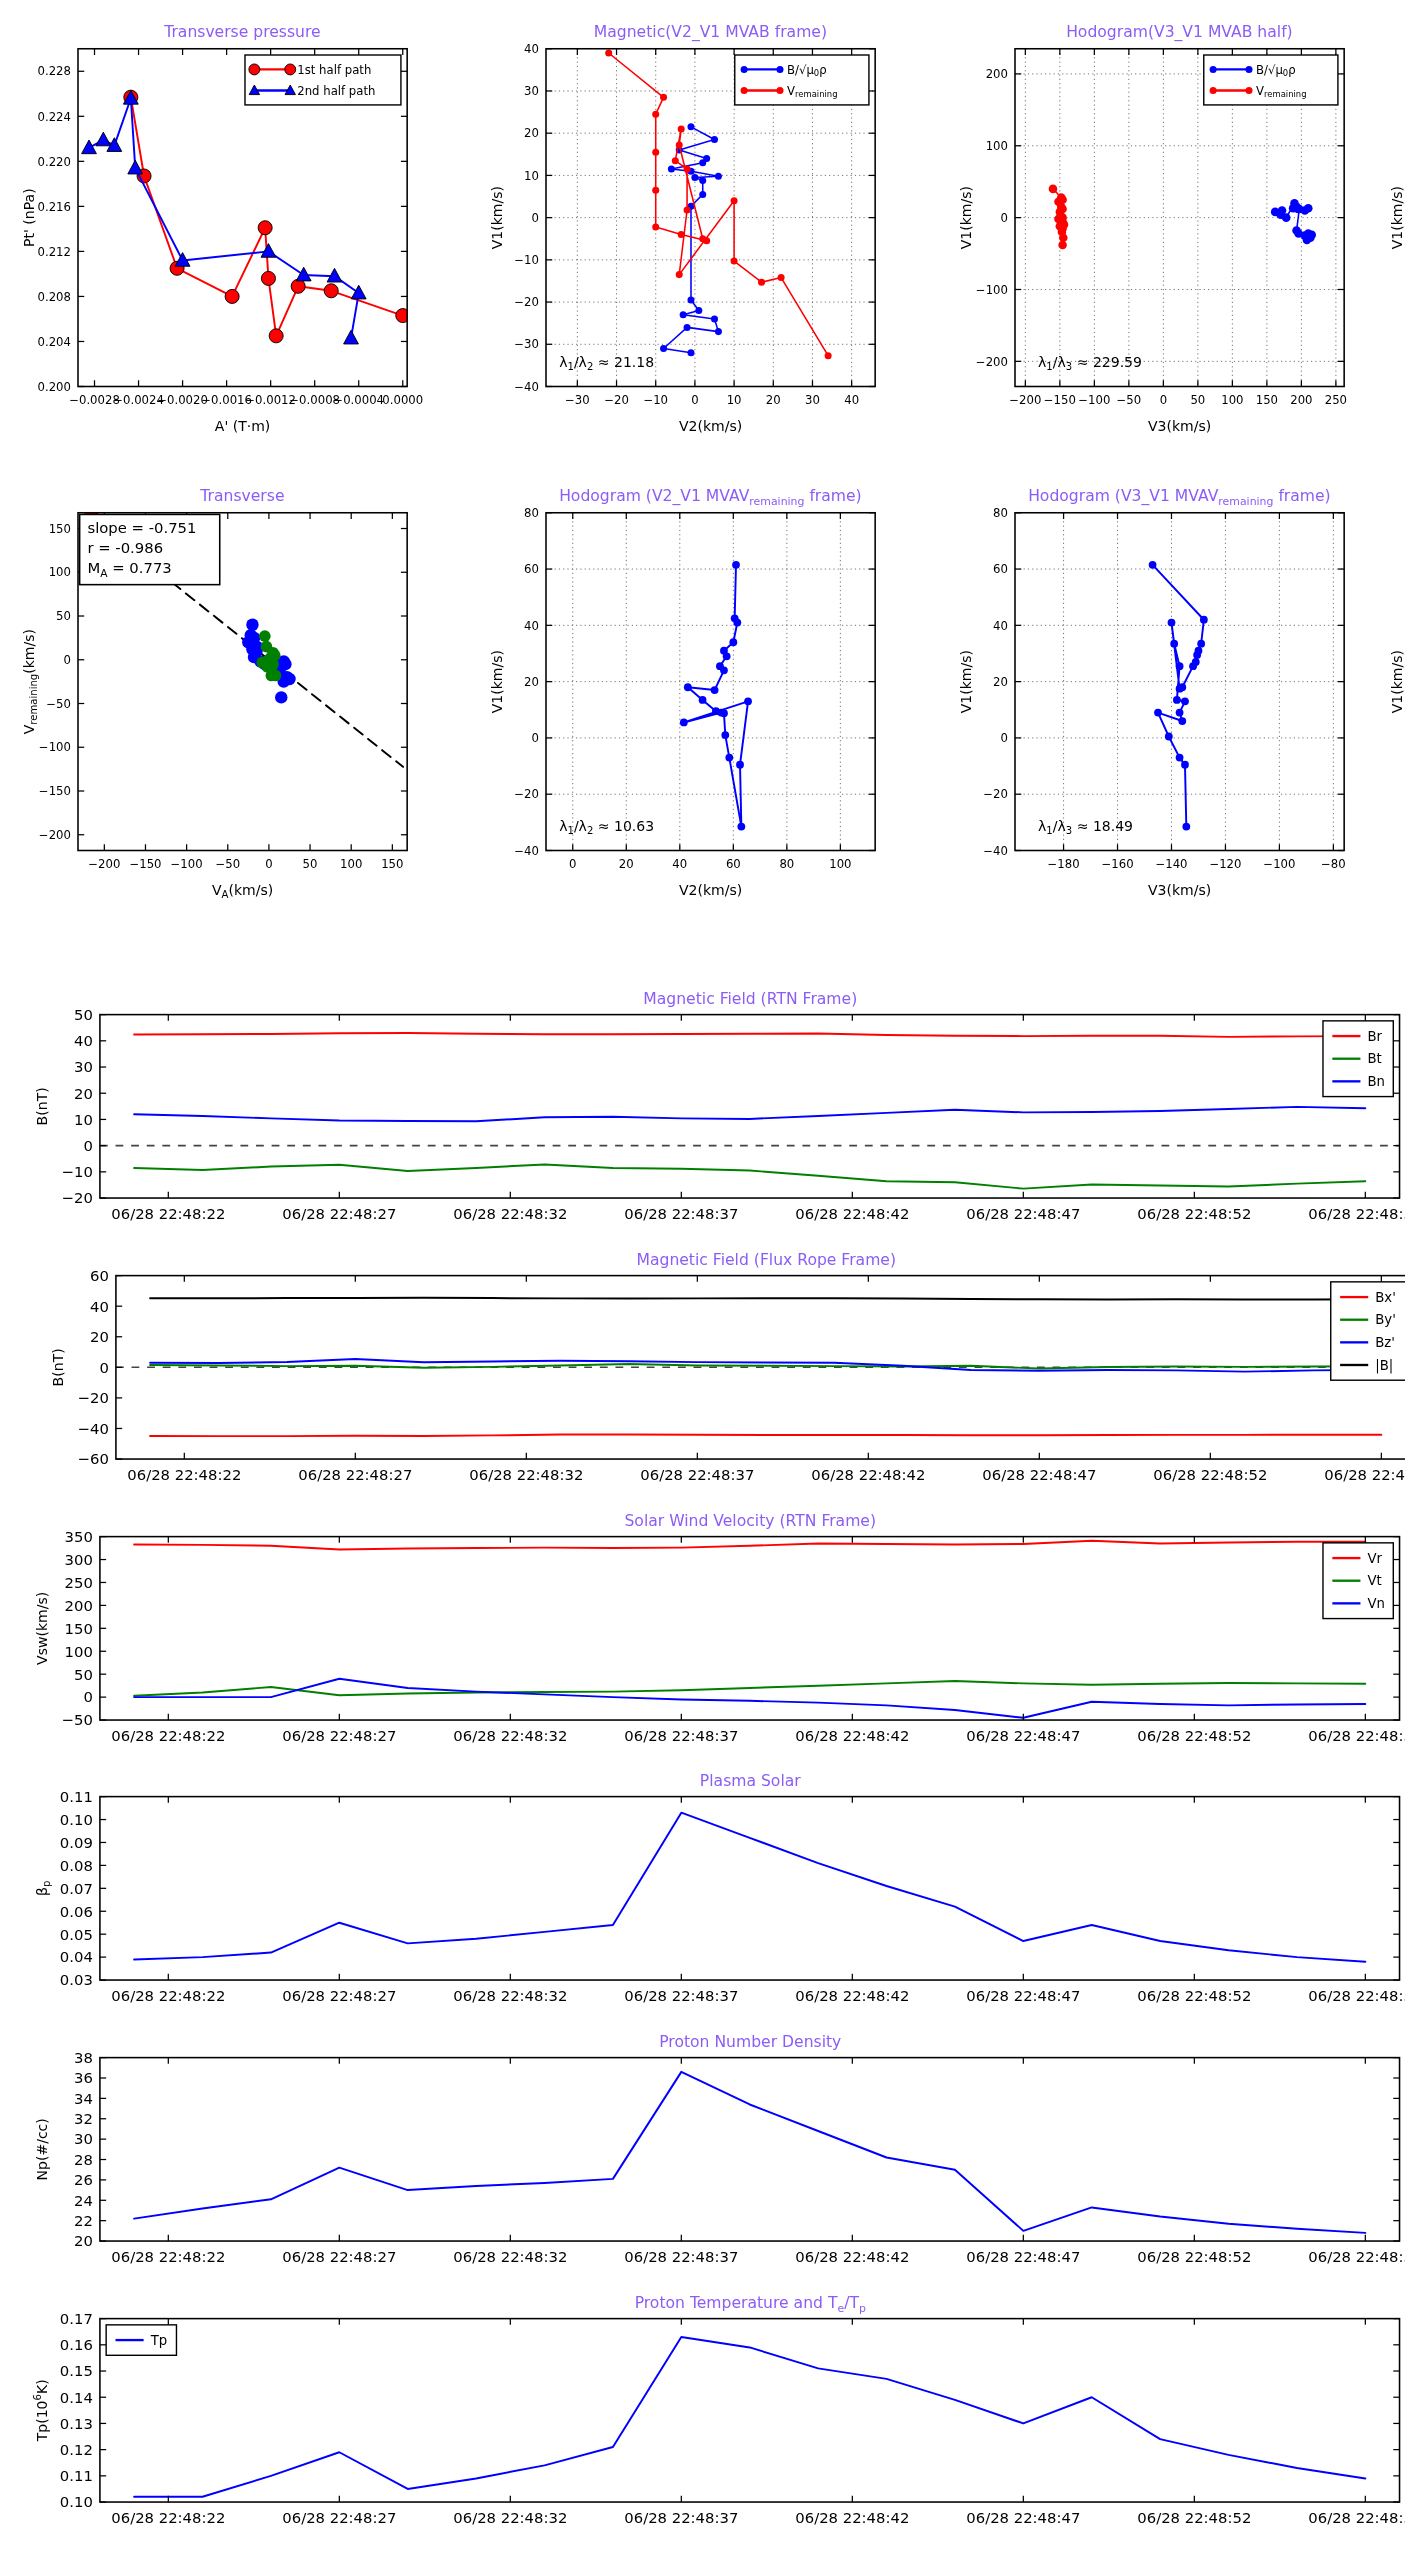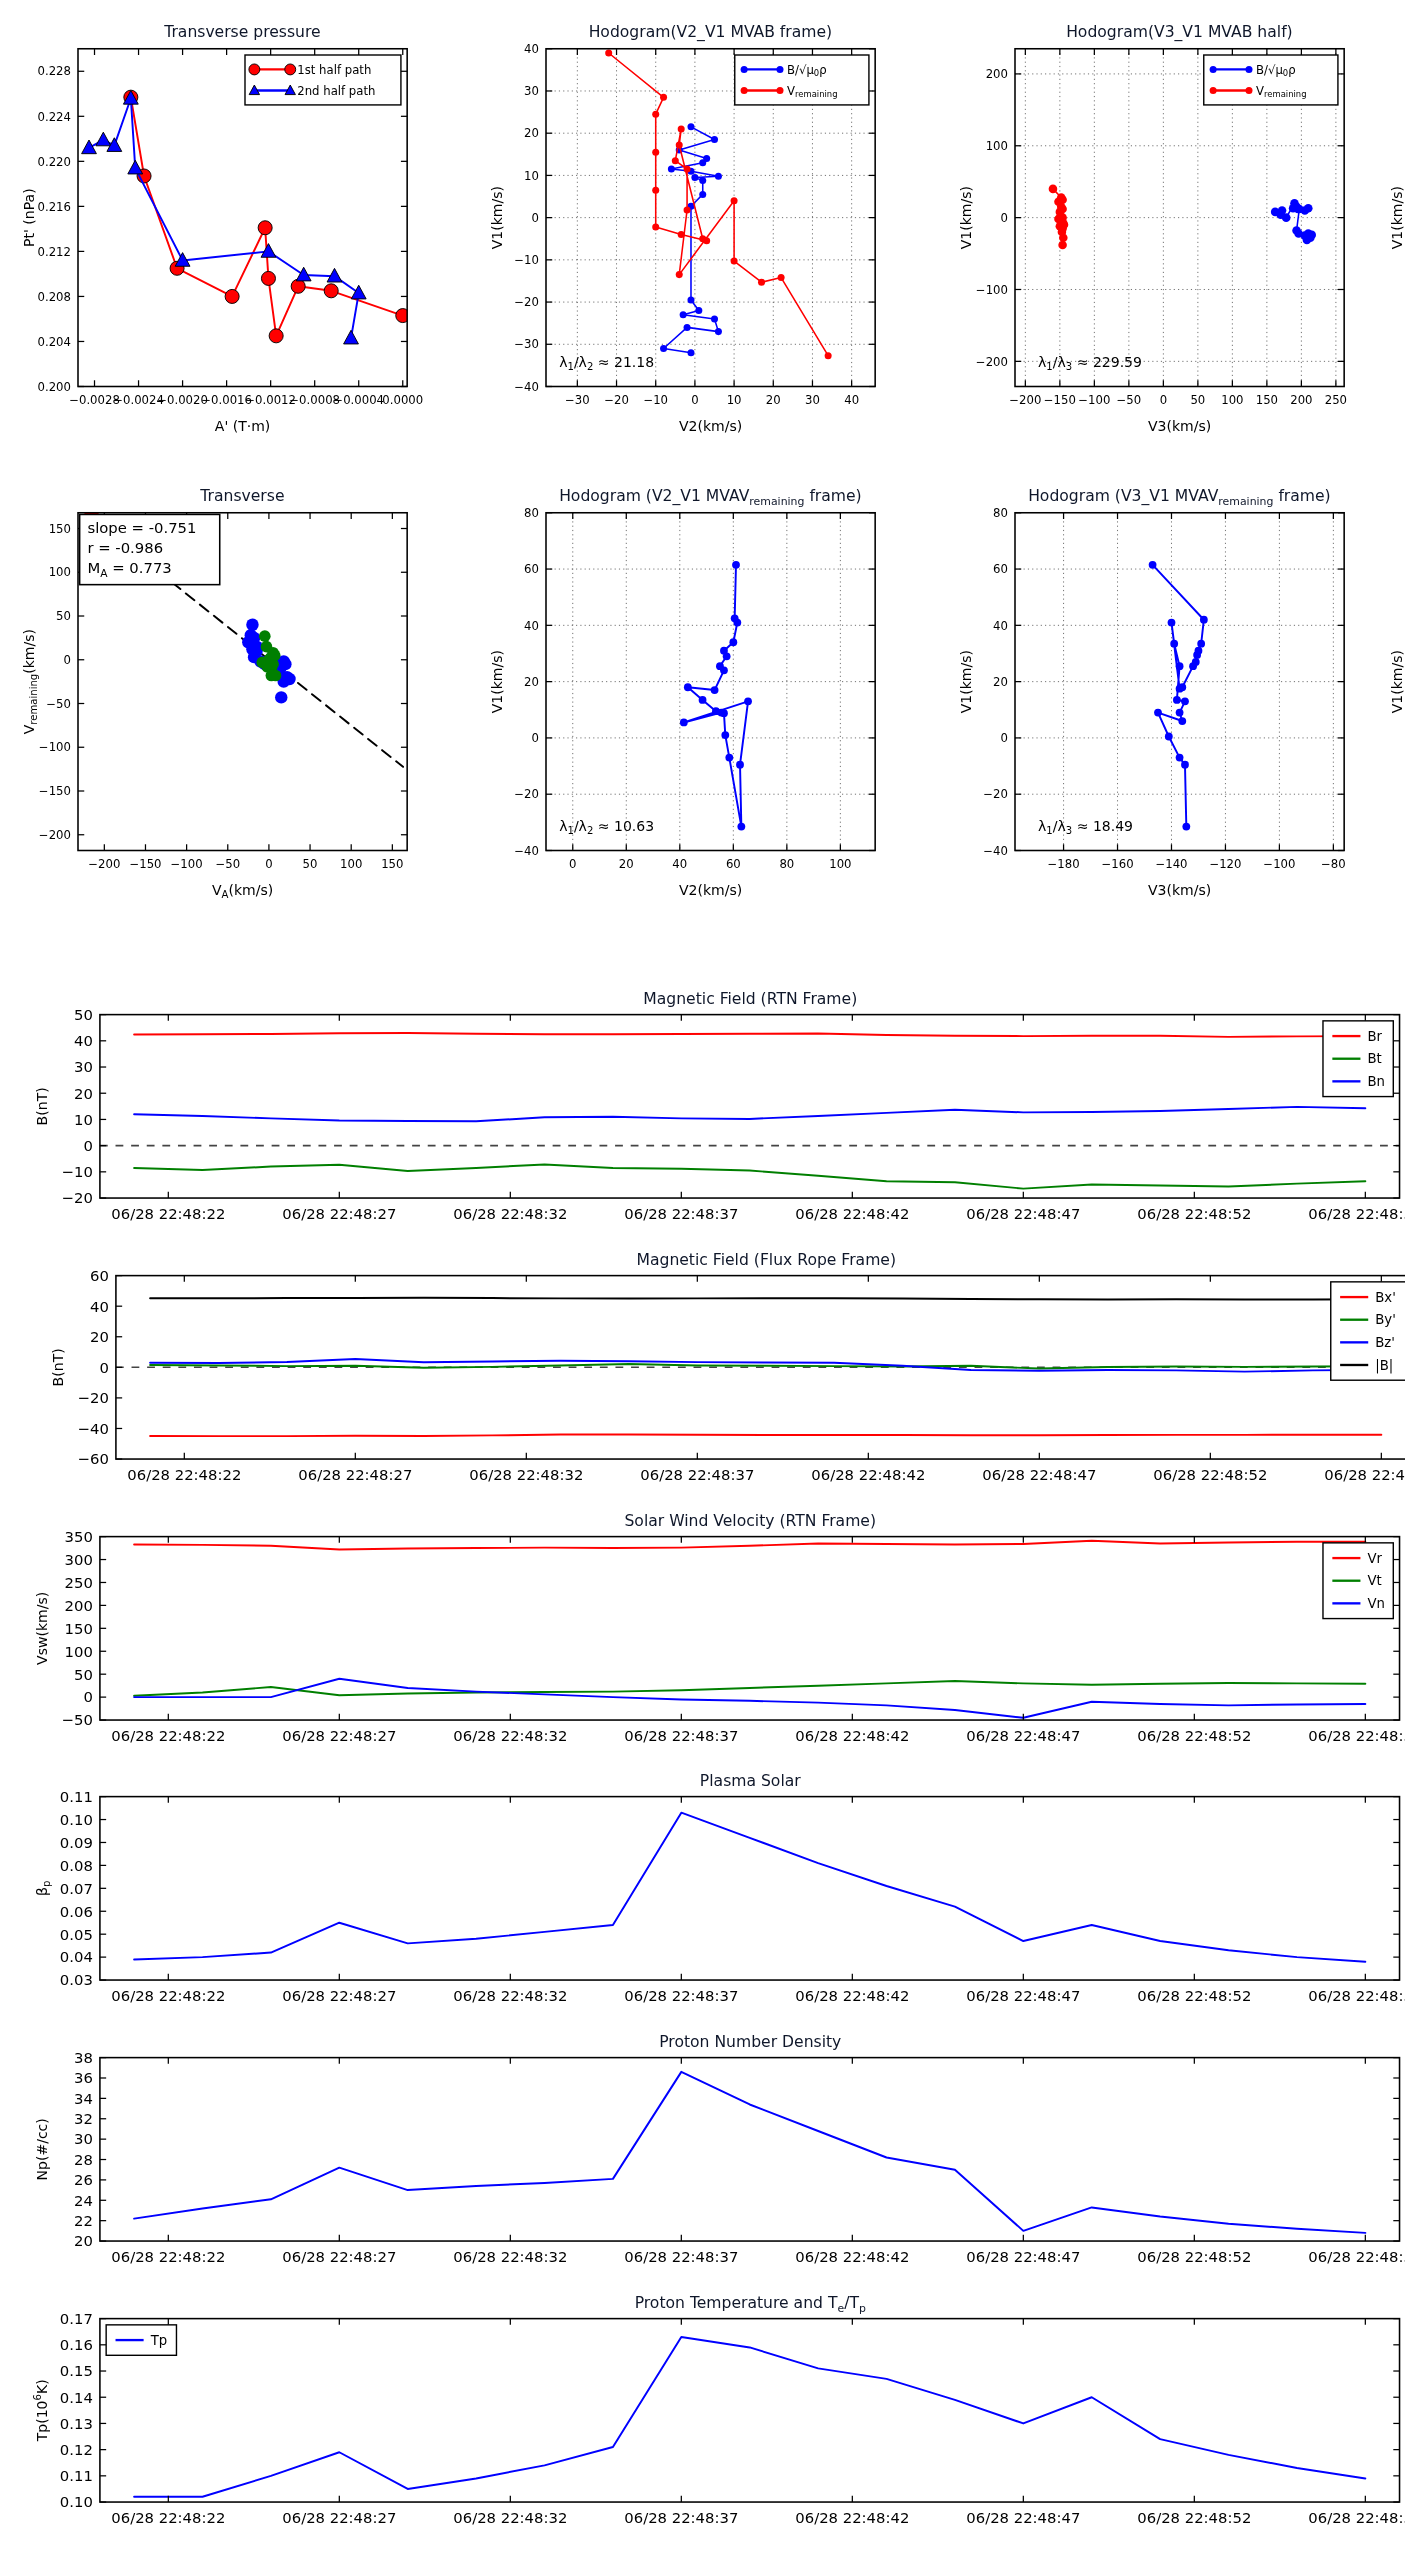--- a/index.html
+++ b/index.html
@@ -1,19 +1,19 @@
 <!DOCTYPE html>
 <html style="font-size:12.5px"><head>
 <meta charset="utf-8">
 <style>
   html,body{margin:0;padding:0;}
   body{width:1405px;height:2576px;background:#ffffff;font-family:"DejaVu Sans",sans-serif;position:relative;}
   .panel{position:absolute;background:#ffffff;}
   .panel svg{position:absolute;left:0;top:0;}
-  .ptitle{position:absolute;transform:translateX(-50%);white-space:nowrap;color:#0f172a;z-index:5;}
+  .ptitle{position:absolute;transform:translateX(-50%);white-space:nowrap;color:#8b5cf6;z-index:5;}
   .small-title{font-size:15.6px;top:23.4px;left:51.8%;}
   .wide-title{font-size:15.6px;top:12.5px;left:53.4%;}
   .ptitle sub,.ptitle sup{font-size:70%;}
   svg text{font-family:"DejaVu Sans",sans-serif;fill:#000;}
 </style>
 </head>
 <body>
 
 <div class="panel" style="left:0;top:0;width:468px;height:461px">
   <div class="ptitle small-title">Transverse pressure</div>
@@ -119,21 +119,21 @@
         <circle cx="372.1" cy="88.5" r="7" fill="#ff0000" stroke="#000" stroke-width="1.2"></circle>
         <text x="381.1" y="93.9" font-size="15" text-anchor="start"><tspan font-size="15" dy="0">1st half path</tspan></text>
         <line x1="326.1" y1="115.5" x2="372.1" y2="115.5" stroke="#0000ff" stroke-width="3"></line>
         <polygon points="326.1,108.5 319.45000000000005,120.75 332.75,120.75" fill="#0000ff" stroke="#000" stroke-width="1.2"></polygon>
         <polygon points="372.1,108.5 365.45000000000005,120.75 378.75,120.75" fill="#0000ff" stroke="#000" stroke-width="1.2"></polygon>
         <text x="381.1" y="120.9" font-size="15" text-anchor="start"><tspan font-size="15" dy="0">2nd half path</tspan></text>
       </g>
     </svg>
   </div>
 <div class="panel" style="left:468px;top:0;width:468px;height:461px">
-  <div class="ptitle small-title">Hodogram(V2_V1 MVAB frame)</div>
+  <div class="ptitle small-title">Magnetic(V2_V1 MVAB frame)</div>
 <svg viewBox="0 0 600 590" width="468" height="461">
       <defs>
         <clipPath id="clip1">
           <rect x="100" y="62" width="422" height="433"></rect>
         </clipPath>
       </defs>
       <rect x="0" y="0" width="600" height="590" fill="#ffffff"></rect>
       <g stroke="#4a4a4a" stroke-width="1" stroke-dasharray="1.5,4">
         <line x1="140.1904761904762" y1="62" x2="140.1904761904762" y2="495"></line>
         <line x1="190.42857142857144" y1="62" x2="190.42857142857144" y2="495"></line>

